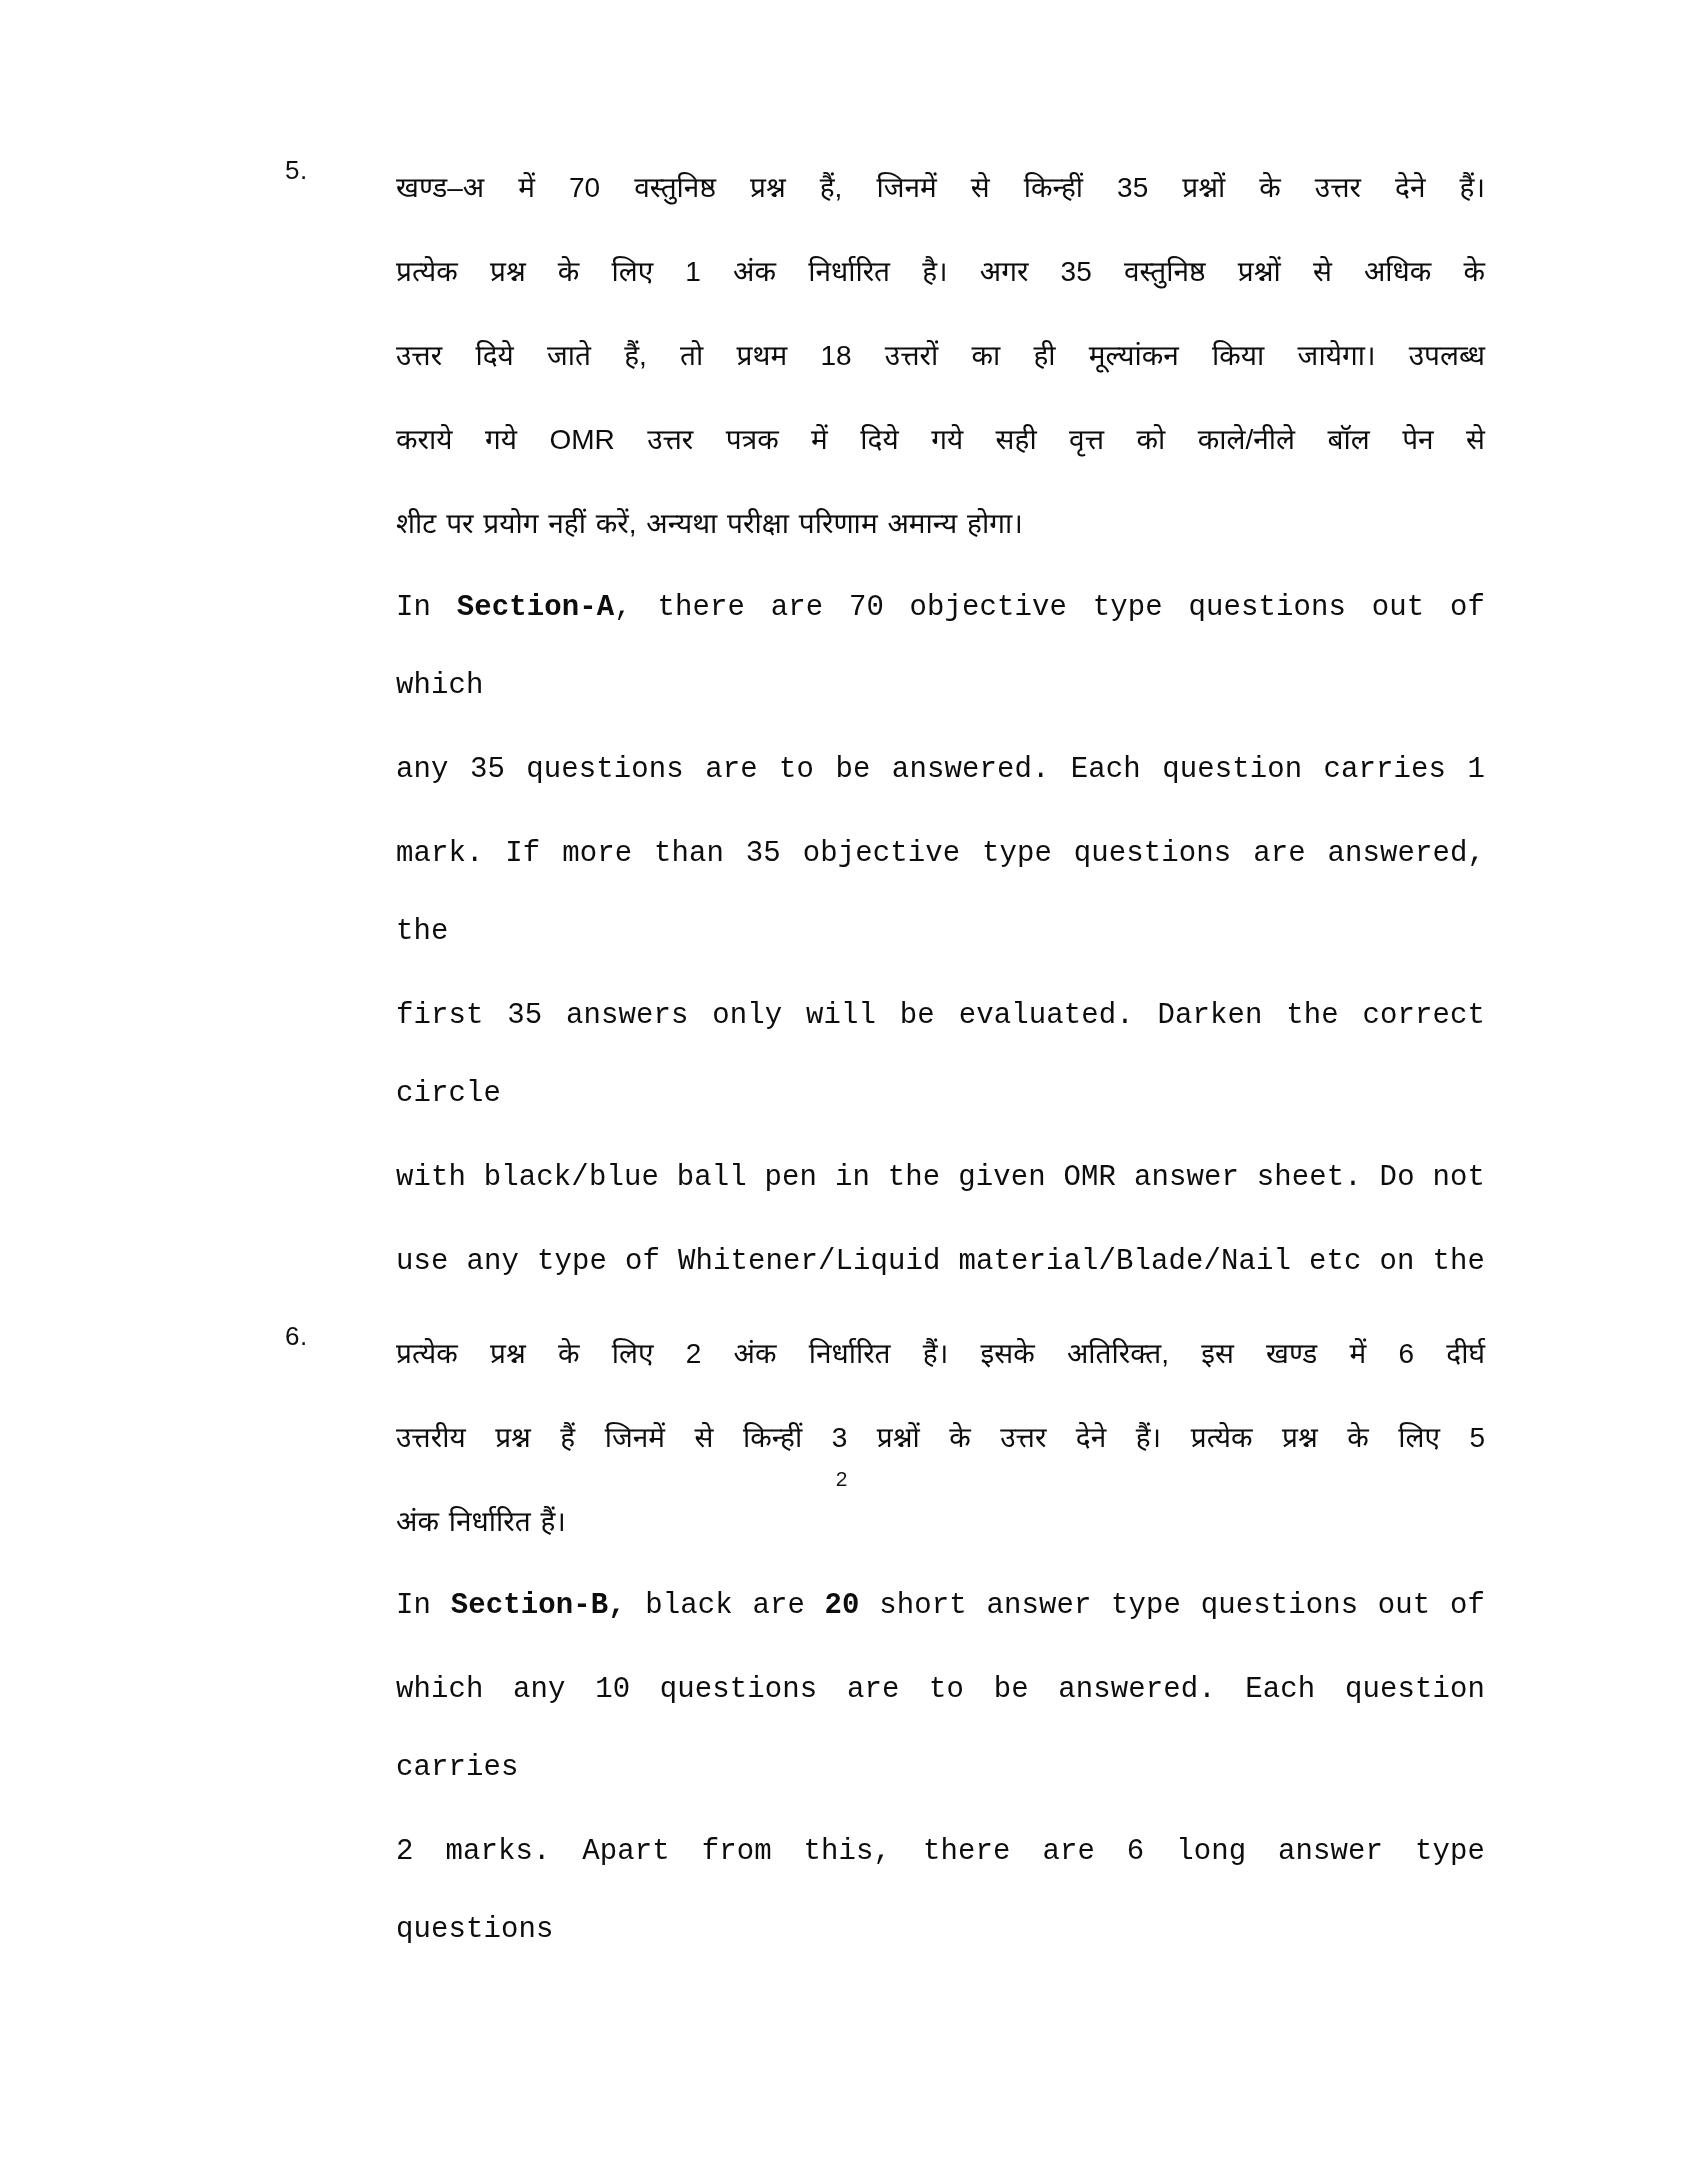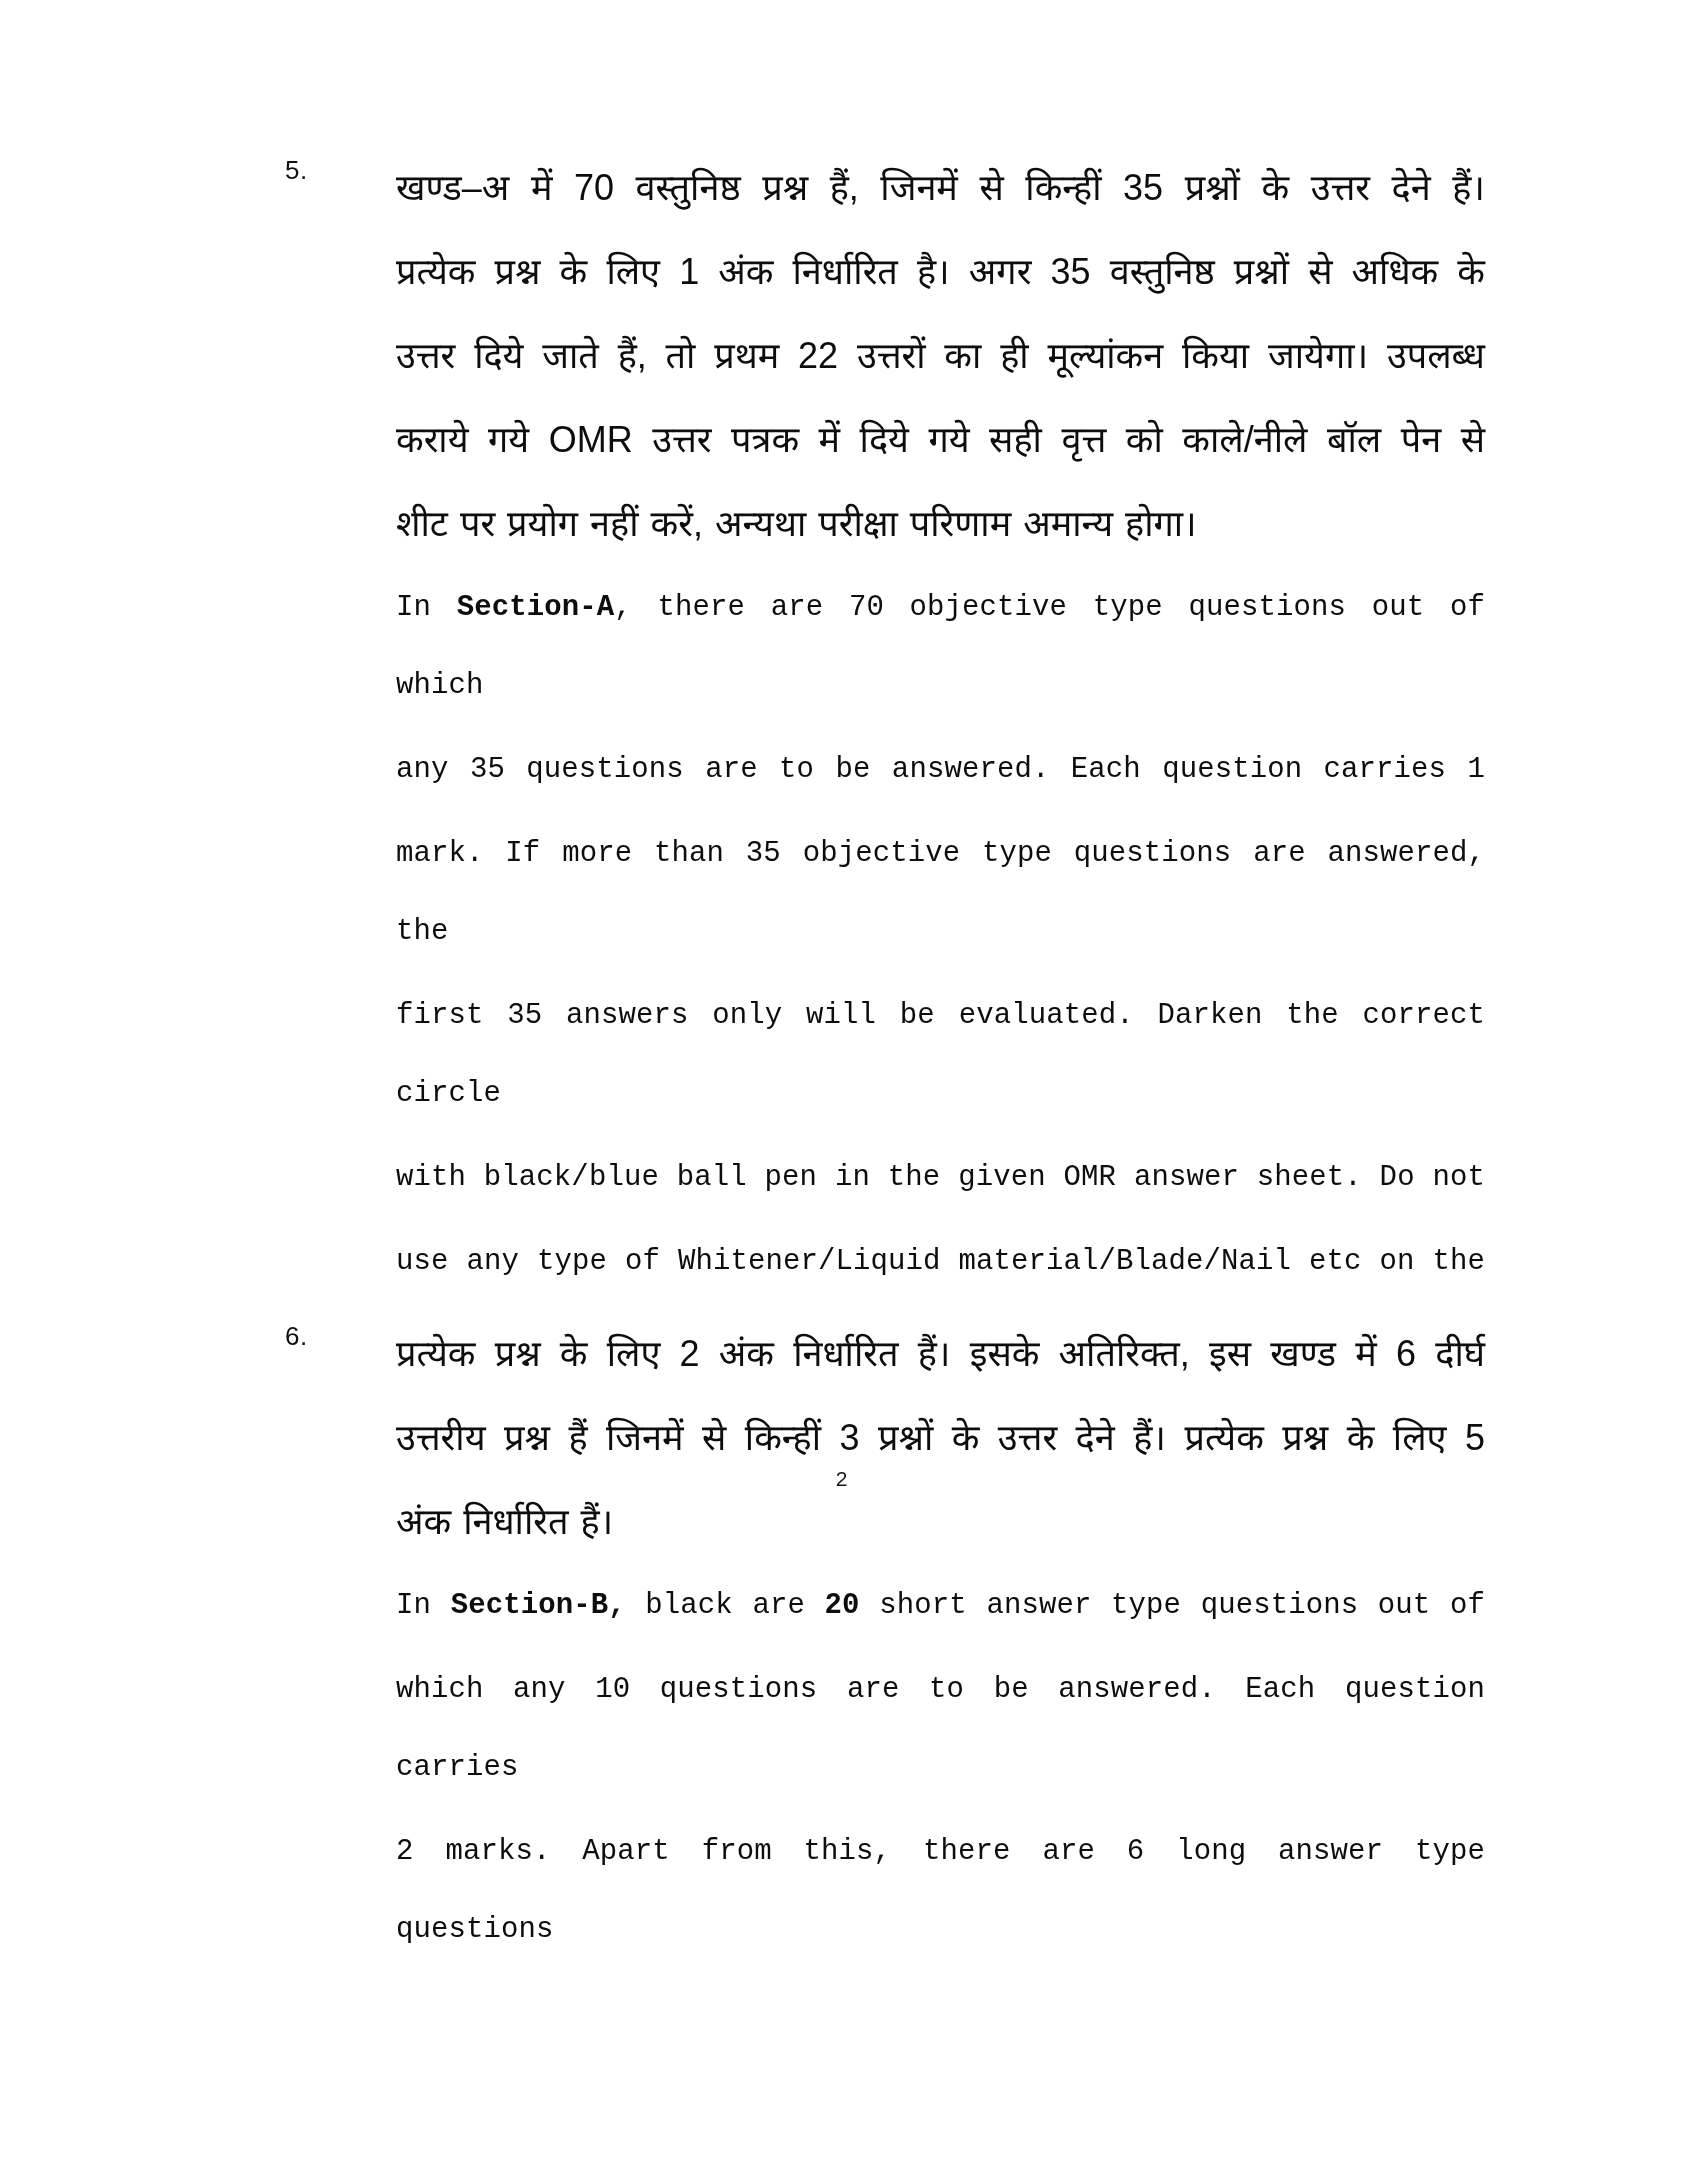--- a/index.html
+++ b/index.html
@@ -54,21 +54,21 @@
   .para {
     margin: 0;
     text-align: justify;
     text-justify: inter-word;
     font-size: 28px;
     line-height: 78px;
     color: #0d0d0d;
   }
   .para.hindi {
     font-family: "Liberation Sans", "DejaVu Sans", sans-serif;
-    font-size: 36px;
+    font-size: 28px;
     word-spacing: 2px;
   }
   .para.english {
     font-family: Liberation Mono, monospace;
     font-size: 29px;
     letter-spacing: 0.1px;
   }
   .para + .para {
     margin-top: 6px;
   }
@@ -103,21 +103,21 @@
 
 <div class="page">
   <div class="content">
 
     <div class="instruction">
       <div class="item-number">5.</div>
       <div class="item-body">
 
         <p class="para hindi justify-all">खण्ड–अ में 70 वस्तुनिष्ठ प्रश्न हैं, जिनमें से किन्हीं 35 प्रश्नों के उत्तर देने हैं।</p>
         <p class="para hindi justify-all">प्रत्येक प्रश्न के लिए 1 अंक निर्धारित है। अगर 35 वस्तुनिष्ठ प्रश्नों से अधिक के</p>
-        <p class="para hindi justify-all">उत्तर दिये जाते हैं, तो प्रथम 22 उत्तरों का ही मूल्यांकन किया जायेगा। उपलब्ध</p>
+        <p class="para hindi justify-all">उत्तर दिये जाते हैं, तो प्रथम 18 उत्तरों का ही मूल्यांकन किया जायेगा। उपलब्ध</p>
         <p class="para hindi justify-all">कराये गये OMR उत्तर पत्रक में दिये गये सही वृत्त को काले/नीले बॉल पेन से</p>
         <p class="para hindi justify-last-left">शीट पर प्रयोग नहीं करें, अन्यथा परीक्षा परिणाम अमान्य होगा।</p>
 
         <p class="para english justify-all">
           <span>In </span><b>Section-A</b><span>, there are 70 objective type questions out of which</span>
         </p>
         <p class="para english justify-all">any 35 questions are to be answered. Each question carries 1</p>
         <p class="para english justify-all">mark. If more than 35 objective type questions are answered, the</p>
         <p class="para english justify-all">first 35 answers only will be evaluated. Darken the correct circle</p>
         <p class="para english justify-all">with black/blue ball pen in the given OMR answer sheet. Do not</p>

